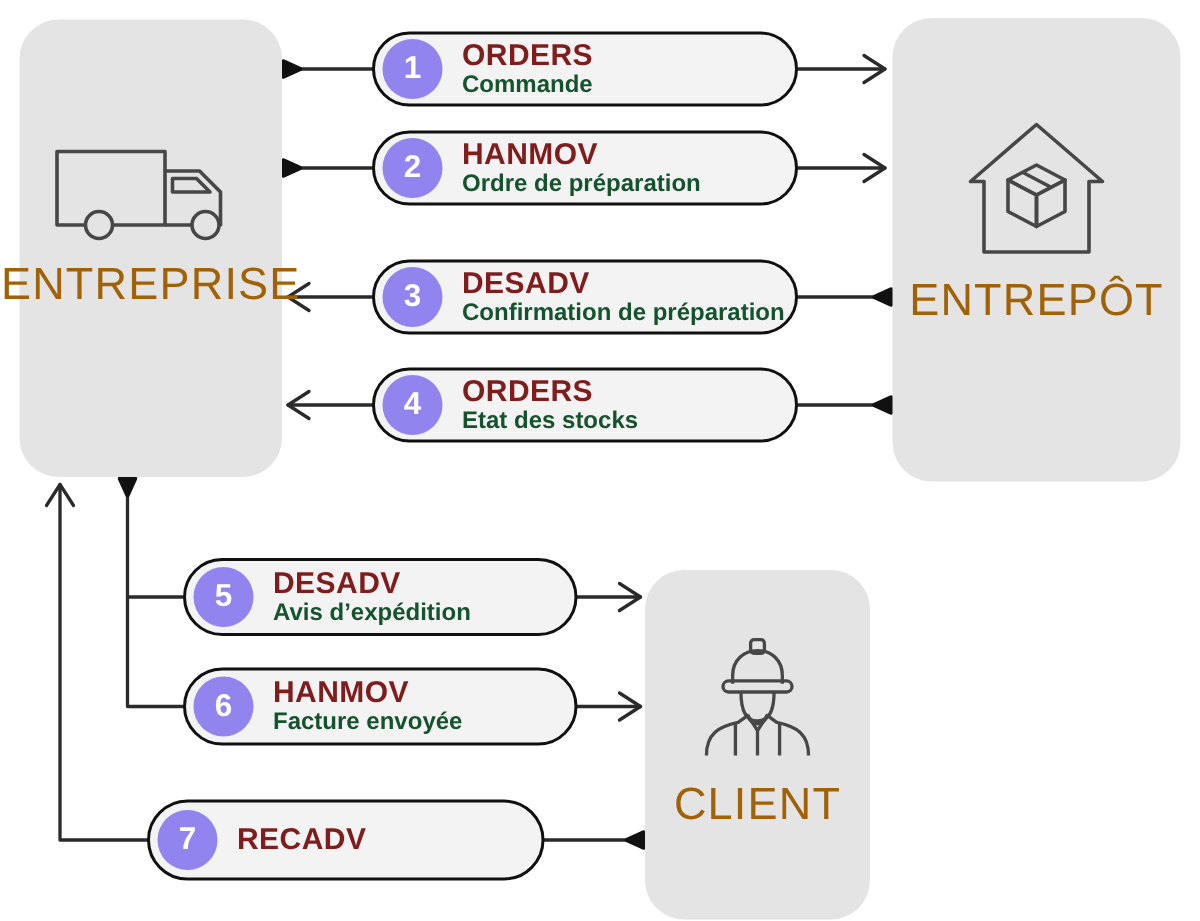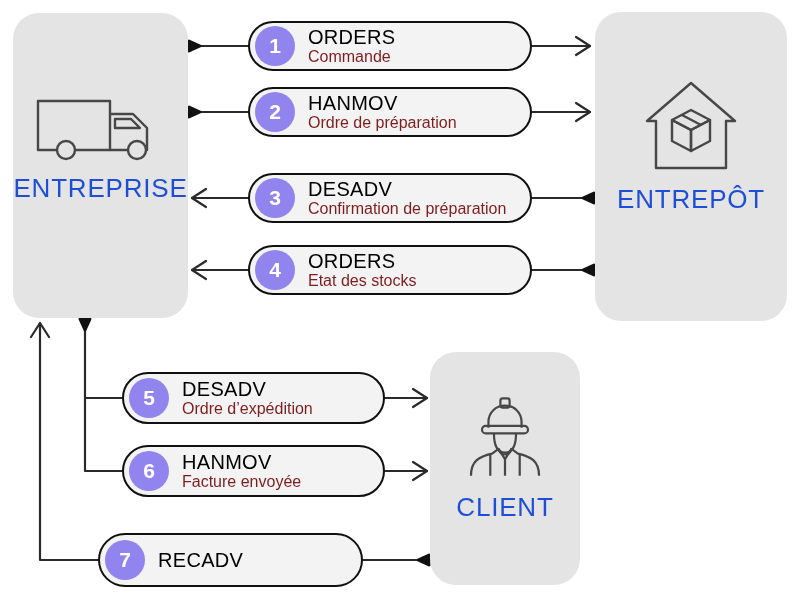--- a/index.html
+++ b/index.html
@@ -2,35 +2,35 @@
 <html><head>
 <meta charset="utf-8">
 <style>
   html,body{margin:0;padding:0;background:#ffffff;font-family:"Liberation Sans","DejaVu Sans",sans-serif;}
   .canvas{position:relative;width:800px;height:614px;background:#ffffff;overflow:hidden;}
   .connectors{position:absolute;left:0;top:0;width:800px;height:614px;pointer-events:none;}
 
   .block{position:absolute;background:#e4e4e4;border-radius:26px;display:flex;flex-direction:column;align-items:center;box-sizing:border-box;}
   .block-entreprise{left:13px;top:13px;width:175px;height:305px;}
   .block-entrepot{left:595px;top:12px;width:192px;height:309px;}
-  .block-client{left:430px;top:352px;width:150px;height:233px;}
-  .block-label{font-size:26px;color:#1d4ed8;letter-spacing:0.8px;font-weight:500;}
+  .block-client{left:430px;top:380px;width:150px;height:233px;}
+  .block-label{font-size:30px;color:#a16207;letter-spacing:0.8px;font-weight:500;}
   .block-entreprise .icon{margin-top:86px;}
   .block-entreprise .block-label{margin-top:10px;}
   .block-entrepot .icon{margin-top:68px;}
   .block-entrepot .block-label{margin-top:12px;}
   .block-client .icon{margin-top:38px;}
   .block-client .block-label{margin-top:8px;}
   .icon svg{display:block;}
 
   .pill{position:absolute;background:#f3f3f3;border:2.5px solid #101010;border-radius:999px;display:flex;align-items:center;box-sizing:border-box;z-index:3;}
   .badge{width:40px;height:40px;border-radius:50%;background:#9184ee;color:#ffffff;font-weight:bold;font-size:21px;display:flex;align-items:center;justify-content:center;margin-left:5px;flex:none;}
   .pill-text{margin-left:13px;display:flex;flex-direction:column;line-height:1.12;min-width:0;}
-  .code{font-weight:400;font-size:20px;color:#000000;letter-spacing:0.3px;white-space:nowrap;}
-  .desc{font-size:16px;color:#7f1d1d;white-space:nowrap;}
+  .code{font-weight:700;font-size:20px;color:#7f1d1d;letter-spacing:0.3px;white-space:nowrap;}
+  .desc{font-size:16px;color:#14532d;white-space:nowrap;font-weight:bold;}
 
   .m1{left:248px;top:21px;width:284px;height:50px;}
   .m2{left:248px;top:87px;width:284px;height:50px;}
   .m3{left:248px;top:173px;width:284px;height:50px;}
   .m4{left:248px;top:245px;width:284px;height:50px;}
   .m5{left:122px;top:372px;width:263px;height:52px;}
   .m6{left:122px;top:445px;width:263px;height:52px;}
   .m7{left:98px;top:533px;width:265px;height:54px;}
 </style>
 </head>
@@ -148,21 +148,21 @@
     <span class="pill-text">
       <span class="code">ORDERS</span>
       <span class="desc">Etat des stocks</span>
     </span>
   </div>
 
   <div class="pill m5">
     <span class="badge">5</span>
     <span class="pill-text">
       <span class="code">DESADV</span>
-      <span class="desc">Ordre d’expédition</span>
+      <span class="desc">Avis d’expédition</span>
     </span>
   </div>
 
   <div class="pill m6">
     <span class="badge">6</span>
     <span class="pill-text">
       <span class="code">HANMOV</span>
       <span class="desc">Facture envoyée</span>
     </span>
   </div>

